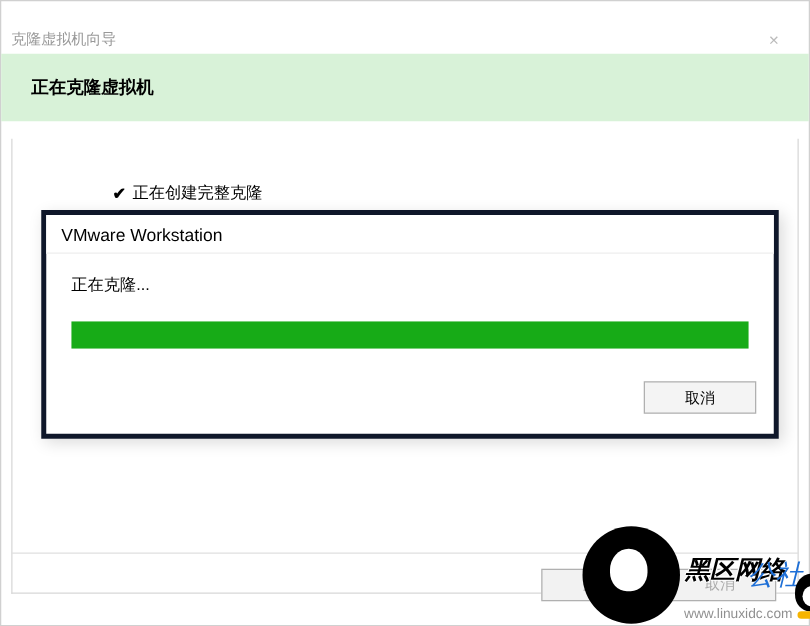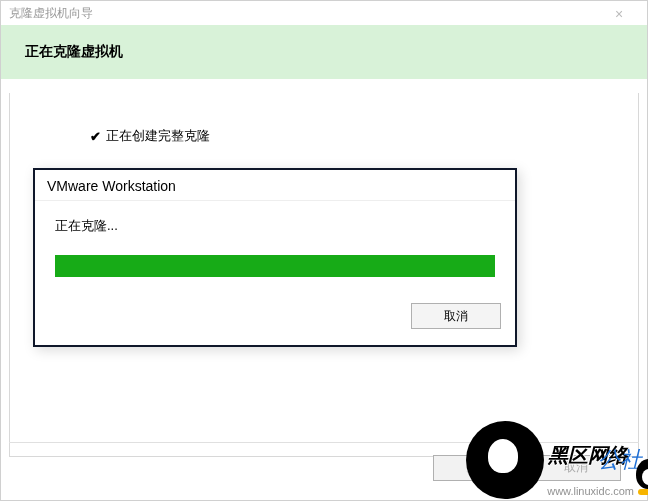--- a/index.html
+++ b/index.html
@@ -19,20 +19,21 @@
     background: #fff;
   }
   .titlebar {
     height: 24px;
     padding: 4px 8px 0 8px;
     font-size: 12px;
     color: #999;
     display: flex;
     justify-content: space-between;
     align-items: flex-start;
+    margin-top: 18px;
   }
   .titlebar-close {
     width: 40px;
     height: 24px;
     text-align: center;
     color: #bbb;
     font-size: 14px;
     line-height: 18px;
   }
   .header-band {
@@ -81,22 +82,22 @@
   }
   .step-row.pending {
     padding-left: 16px;
     color: #000;
   }
   
   .modal {
     position: absolute;
     left: 33px;
     top: 168px;
-    width: 484px;
-    border: 2px solid #0f172a;
+    width: 590px;
+    border: 4px solid #0f172a;
     background: #fff;
     box-shadow: 3px 3px 12px rgba(0,0,0,0.15);
     z-index: 20;
   }
   .modal-title {
     padding: 8px 12px 6px 12px;
     font-size: 14px;
     color: #000;
     background: #fff;
     border-bottom: 1px solid #eee;

